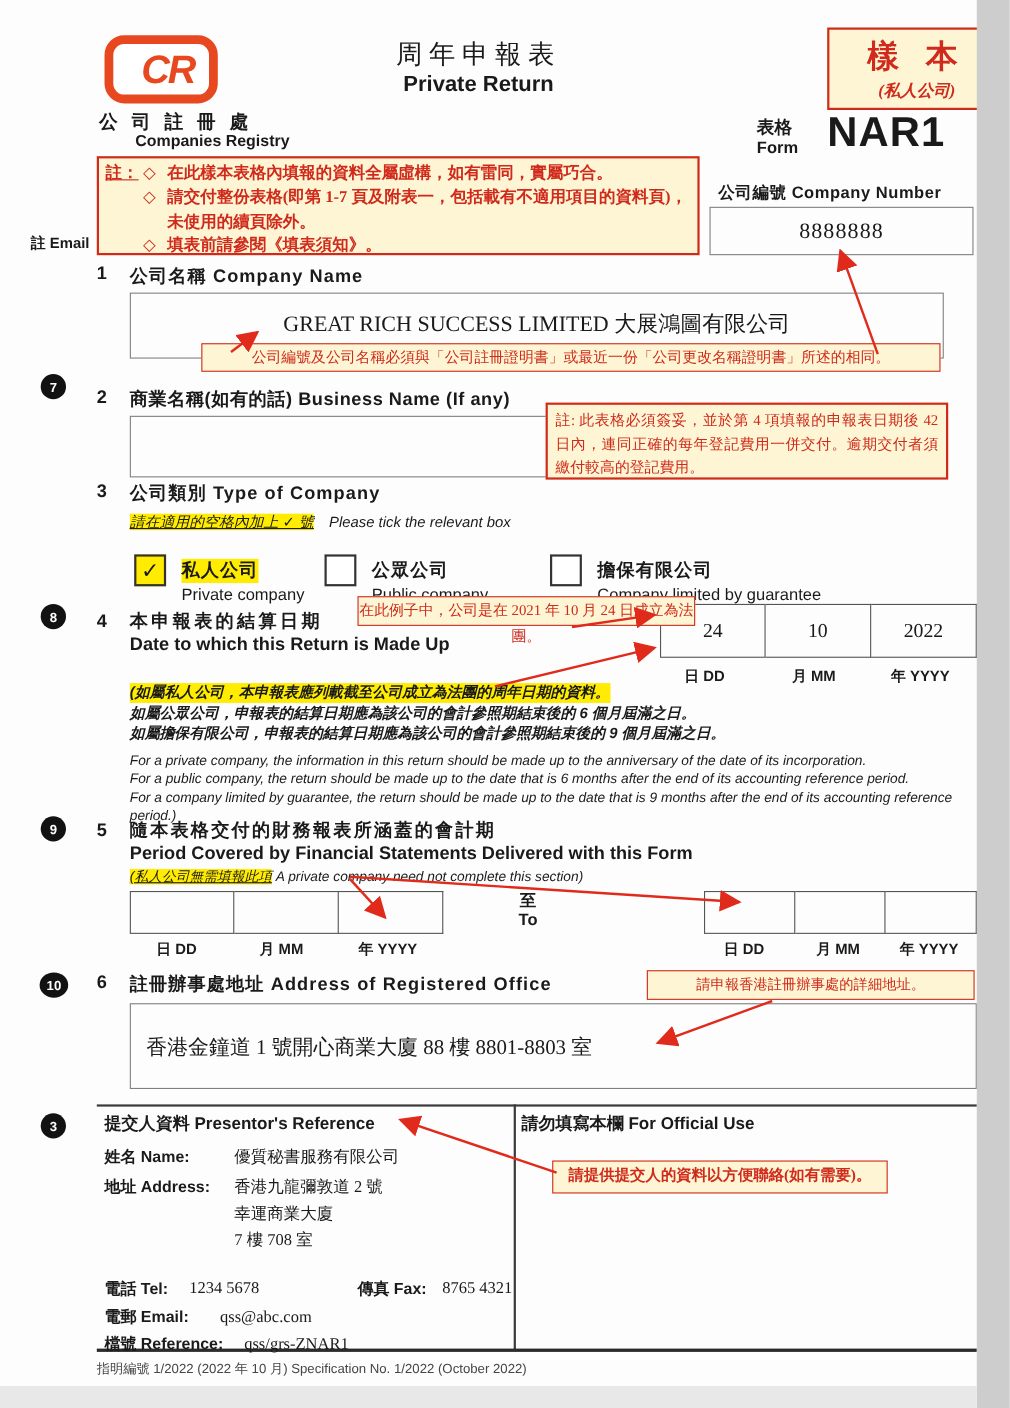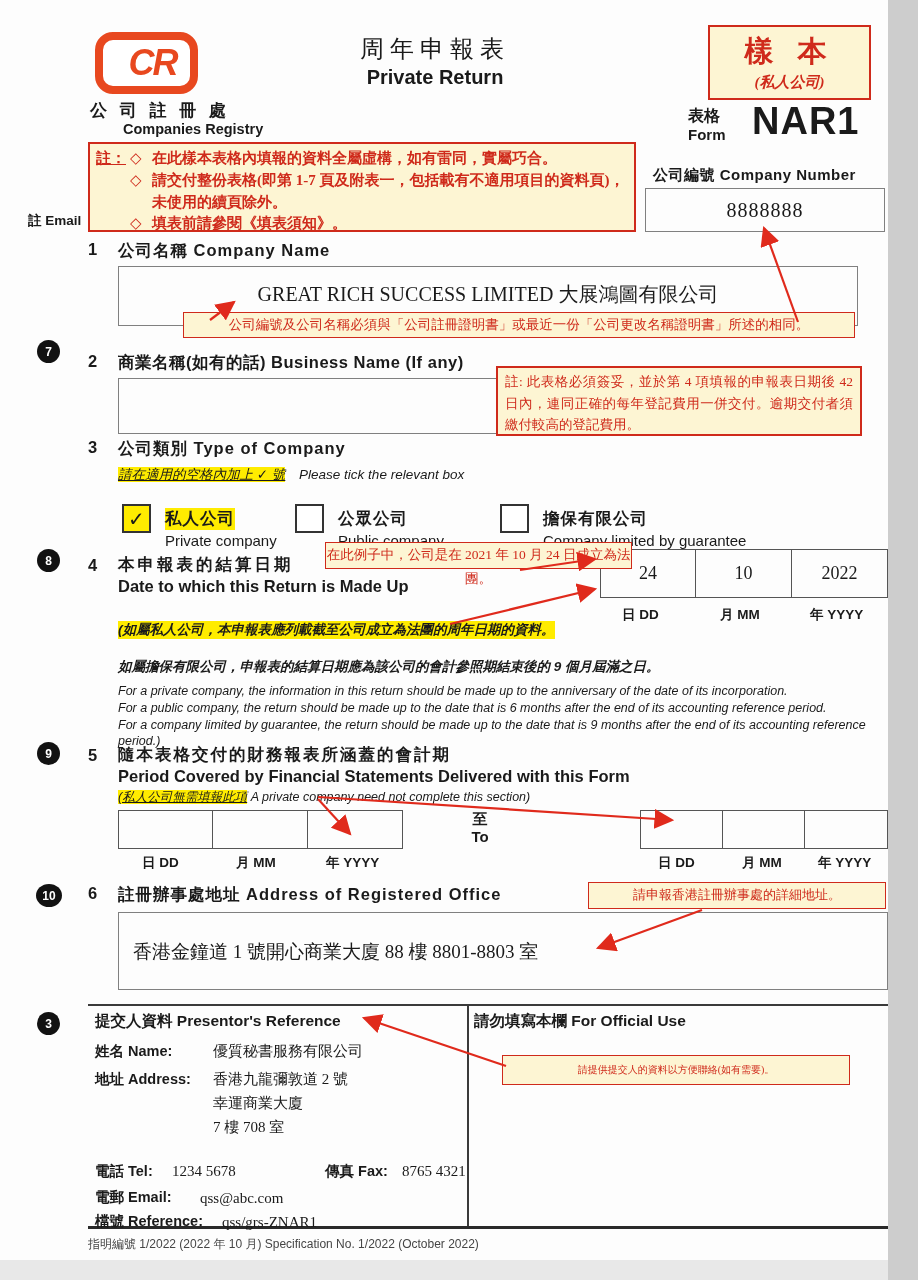--- a/index.html
+++ b/index.html
@@ -41,21 +41,21 @@
 
   <div class="abs" style="left:95px;top:32px;width:103px;height:62px;border:8px solid var(--logo-red);border-radius:18px;display:flex;align-items:center;justify-content:center;background:#fff;">
     <span class="b i" style="font-size:36px;color:var(--logo-red);letter-spacing:-2px;margin-left:12px;">CR</span>
   </div>
   <div class="abs b" style="left:90px;top:99px;font-size:17px;letter-spacing:4px;">公 司 註 冊 處</div>
   <div class="abs b" style="left:90px;top:121px;font-size:14.5px;margin-left:33px;">Companies Registry</div>
 
   <div class="abs center" style="left:280px;top:33px;width:310px;font-size:24px;letter-spacing:6px;">周年申報表</div>
   <div class="abs center b" style="left:280px;top:66px;width:310px;font-size:20px;">Private Return</div>
 
-  <div class="abs notebox center" style="left:708px;top:25px;width:163px;height:75px;border-width:2.5px;">
+  <div class="abs notebox center" style="left:752px;top:25px;width:163px;height:75px;border-width:2.5px;">
     <div class="b" style="font-size:29px;letter-spacing:8px;margin-top:5px;">樣 本</div>
     <div class="b i serif" style="font-size:15px;margin-top:1px;">(私人公司)</div>
   </div>
 
   <div class="abs b" style="left:688px;top:106px;font-size:16px;">表格</div>
   <div class="abs b" style="left:688px;top:126px;font-size:15px;">Form</div>
   <div class="abs b" style="left:752px;top:100px;font-size:38px;letter-spacing:1px;">NAR1</div>
 
   <div class="abs b" style="left:28px;top:212px;font-size:13.5px;">註 Email</div>
 
@@ -127,20 +127,21 @@
   <div class="abs dtable" style="left:600px;top:549px;">
     <div class="dcell" style="width:96px;height:49px;">24</div>
     <div class="dcell" style="width:96px;height:49px;">10</div>
     <div class="dcell" style="width:96px;height:49px;">2022</div>
   </div>
   <div class="abs dlab" style="left:622px;top:606px;">日 DD</div>
   <div class="abs dlab" style="left:720px;top:606px;">月 MM</div>
   <div class="abs dlab" style="left:810px;top:606px;">年 YYYY</div>
 
   <div class="abs b i hl" style="left:118px;top:621px;font-size:13.5px;">(如屬私人公司，本申報表應列載截至公司成立為法團的周年日期的資料。</div>
+  <div class="abs b i" style="left:118px;top:640px;font-size:13.5px;">如屬公眾公司，申報表的結算日期應為該公司的會計參照期結束後的 6 個月屆滿之日。</div>
   <div class="abs b i" style="left:118px;top:658px;font-size:13.5px;">如屬擔保有限公司，申報表的結算日期應為該公司的會計參照期結束後的 9 個月屆滿之日。</div>
 
   <div class="abs i" style="left:118px;top:683px;width:762px;font-size:12.5px;line-height:16px;">For a private company, the information in this return should be made up to the anniversary of the date of its incorporation.</div>
   <div class="abs i" style="left:118px;top:700px;width:762px;font-size:12.5px;line-height:16px;">For a public company, the return should be made up to the date that is 6 months after the end of its accounting reference period.</div>
   <div class="abs i" style="left:118px;top:717px;width:762px;font-size:12.5px;line-height:16px;">For a company limited by guarantee, the return should be made up to the date that is 9 months after the end of its accounting reference period.)</div>
 
   <div class="abs badge" style="left:37px;top:742px;">9</div>
   <div class="abs b" style="left:88px;top:746px;font-size:16.5px;">5</div>
   <div class="abs b" style="left:118px;top:744px;font-size:16.5px;letter-spacing:2px;">隨本表格交付的財務報表所涵蓋的會計期</div>
   <div class="abs b" style="left:118px;top:767px;font-size:16.5px;">Period Covered by Financial Statements Delivered with this Form</div>
@@ -198,21 +199,21 @@
   <div class="abs b" style="left:325px;top:1162px;font-size:14.5px;">傳真 Fax:</div>
   <div class="abs serif" style="left:402px;top:1163px;font-size:15px;">8765 4321</div>
 
   <div class="abs b" style="left:95px;top:1188px;font-size:14.5px;">電郵 Email:</div>
   <div class="abs serif" style="left:200px;top:1190px;font-size:15px;">qss@abc.com</div>
 
   <div class="abs b" style="left:95px;top:1212px;font-size:14.5px;">檔號 Reference:</div>
   <div class="abs serif" style="left:222px;top:1214px;font-size:15px;">qss/grs-ZNAR1</div>
 
   <div class="abs b" style="left:474px;top:1011px;font-size:15.5px;">請勿填寫本欄 For Official Use</div>
-  <div class="abs notebox serif center z3" style="left:502px;top:1055px;width:348px;height:30px;border-width:1.5px;font-size:10px;line-height:27px;">請提供提交人的資料以方便聯絡(如有需要)。</div>
+  <div class="abs notebox serif center z3" style="left:502px;top:1055px;width:305px;height:30px;border-width:1.5px;font-size:14px;line-height:27px;font-weight:bold;">請提供提交人的資料以方便聯絡(如有需要)。</div>
 
   <div class="abs" style="left:88px;top:1236px;font-size:12px;color:#454545;">指明編號 1/2022 (2022 年 10 月) Specification No. 1/2022 (October 2022)</div>
 
   <div class="abs" style="left:888px;top:0;width:30px;height:1280px;background:#cdcdcd;"></div>
   <div class="abs" style="left:0;top:1260px;width:888px;height:20px;background:#e8e8e8;"></div>
 
   <svg class="arrows" width="918" height="1280" viewBox="0 0 918 1280">
     <defs>
       <marker id="ah" markerWidth="9" markerHeight="9" refX="8" refY="4.5" orient="auto">
         <path d="M0,0 L9,4.5 L0,9 z" fill="#e02a1c"></path>

